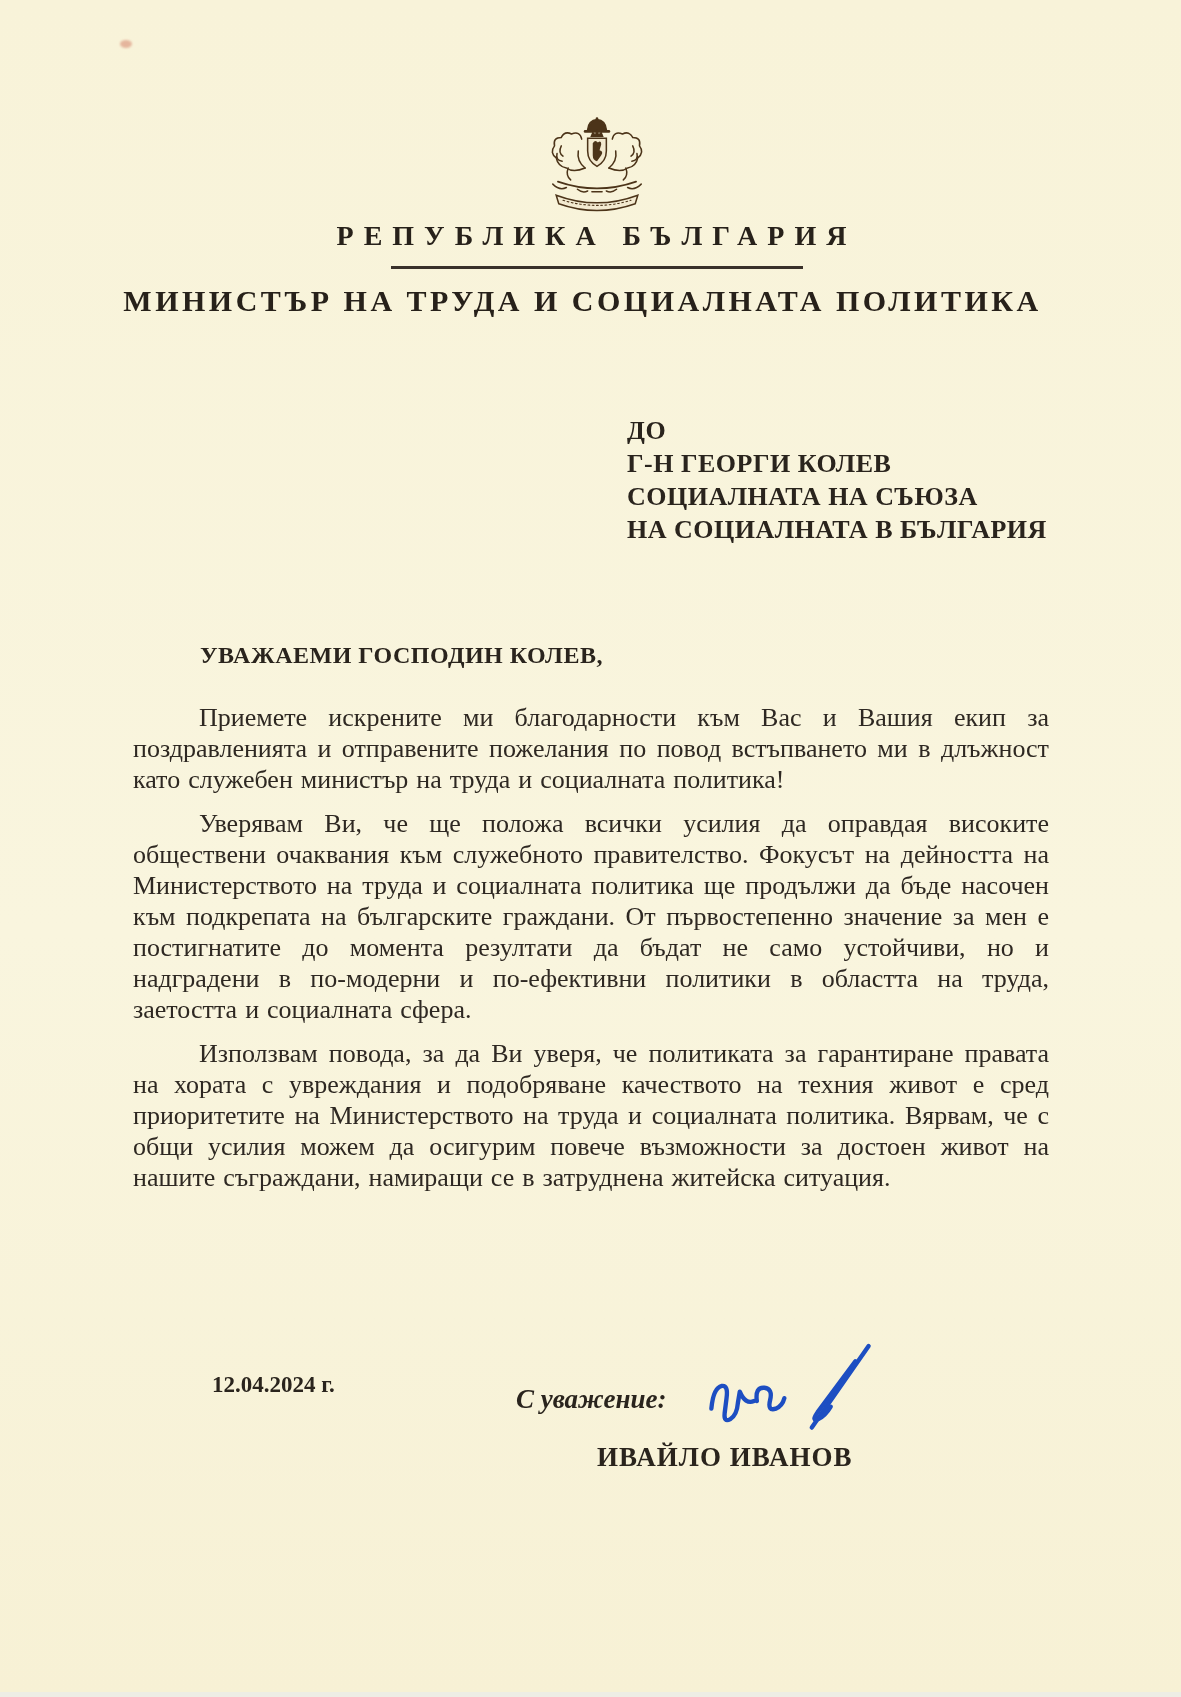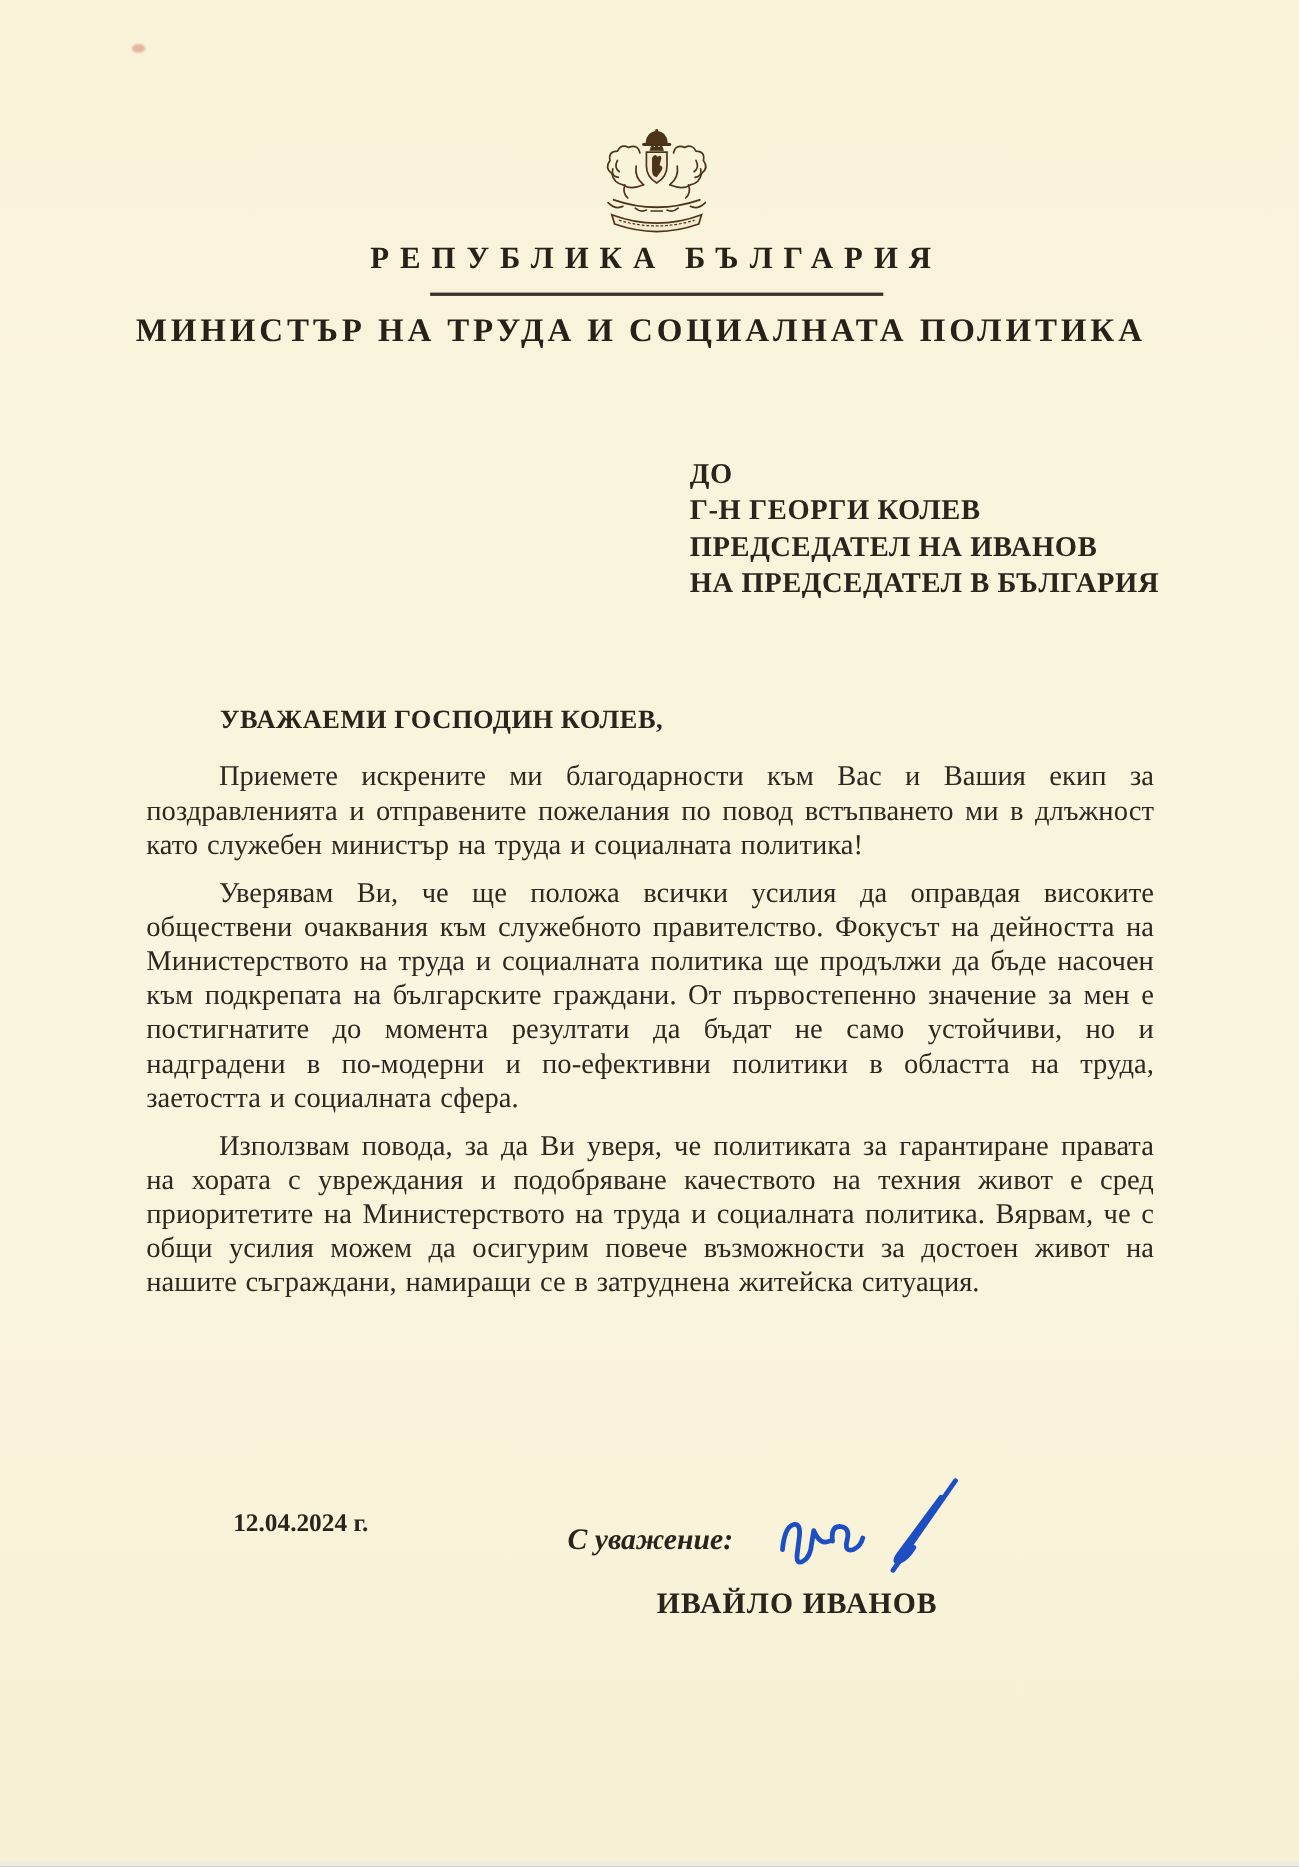--- a/index.html
+++ b/index.html
@@ -43,21 +43,21 @@
   }
   .salutation{
     position:absolute;left:200px;top:642px;
     font-weight:bold;font-size:24px;letter-spacing:.5px;color:#2a241d;
   }
   .body-text{
     position:absolute;left:133px;top:690px;width:916px;
     font-size:26px;line-height:31px;
   }
   .body-text p{
-    margin:0 0 13px 0;
+    margin:12px 0 13px 0;
     text-indent:66px;
     text-align:justify;
     text-align-last:left;
     word-spacing:1.5px;
   }
   .closing-label{
     position:absolute;left:516px;top:1384px;
     font-style:italic;font-weight:bold;font-size:27px;color:#2a241d;
   }
   .signature{
@@ -108,22 +108,22 @@
 
   <div class="republic-title">РЕПУБЛИКА БЪЛГАРИЯ</div>
 
   <div class="header-rule"></div>
 
   <div class="ministry-title">МИНИСТЪР НА ТРУДА И СОЦИАЛНАТА ПОЛИТИКА</div>
 
   <div class="recipient">
     <div>ДО</div>
     <div>Г-Н ГЕОРГИ КОЛЕВ</div>
-    <div>ПРЕДСЕДАТЕЛ НА ИВАНОВ</div>
-    <div>НА ПРЕДСЕДАТЕЛ В БЪЛГАРИЯ</div>
+    <div>СОЦИАЛНАТА НА СЪЮЗА</div>
+    <div>НА СОЦИАЛНАТА В БЪЛГАРИЯ</div>
   </div>
 
   <div class="salutation">УВАЖАЕМИ ГОСПОДИН КОЛЕВ,</div>
 
   <div class="body-text">
     <p>Приемете искрените ми благодарности към Вас и Вашия екип за поздравленията и отправените пожелания по повод встъпването ми в длъжност като служебен министър на труда и социалната политика!</p>
     <p>Уверявам Ви, че ще положа всички усилия да оправдая високите обществени очаквания към служебното правителство. Фокусът на дейността на Министерството на труда и социалната политика ще продължи да бъде насочен към подкрепата на българските граждани. От първостепенно значение за мен е постигнатите до момента резултати да бъдат не само устойчиви, но и надградени в по-модерни и по-ефективни политики в областта на труда, заетостта и социалната сфера.</p>
     <p>Използвам повода, за да Ви уверя, че политиката за гарантиране правата на хората с увреждания и подобряване качеството на техния живот е сред приоритетите на Министерството на труда и социалната политика. Вярвам, че с общи усилия можем да осигурим повече възможности за достоен живот на нашите съграждани, намиращи се в затруднена житейска ситуация.</p>
   </div>
 

